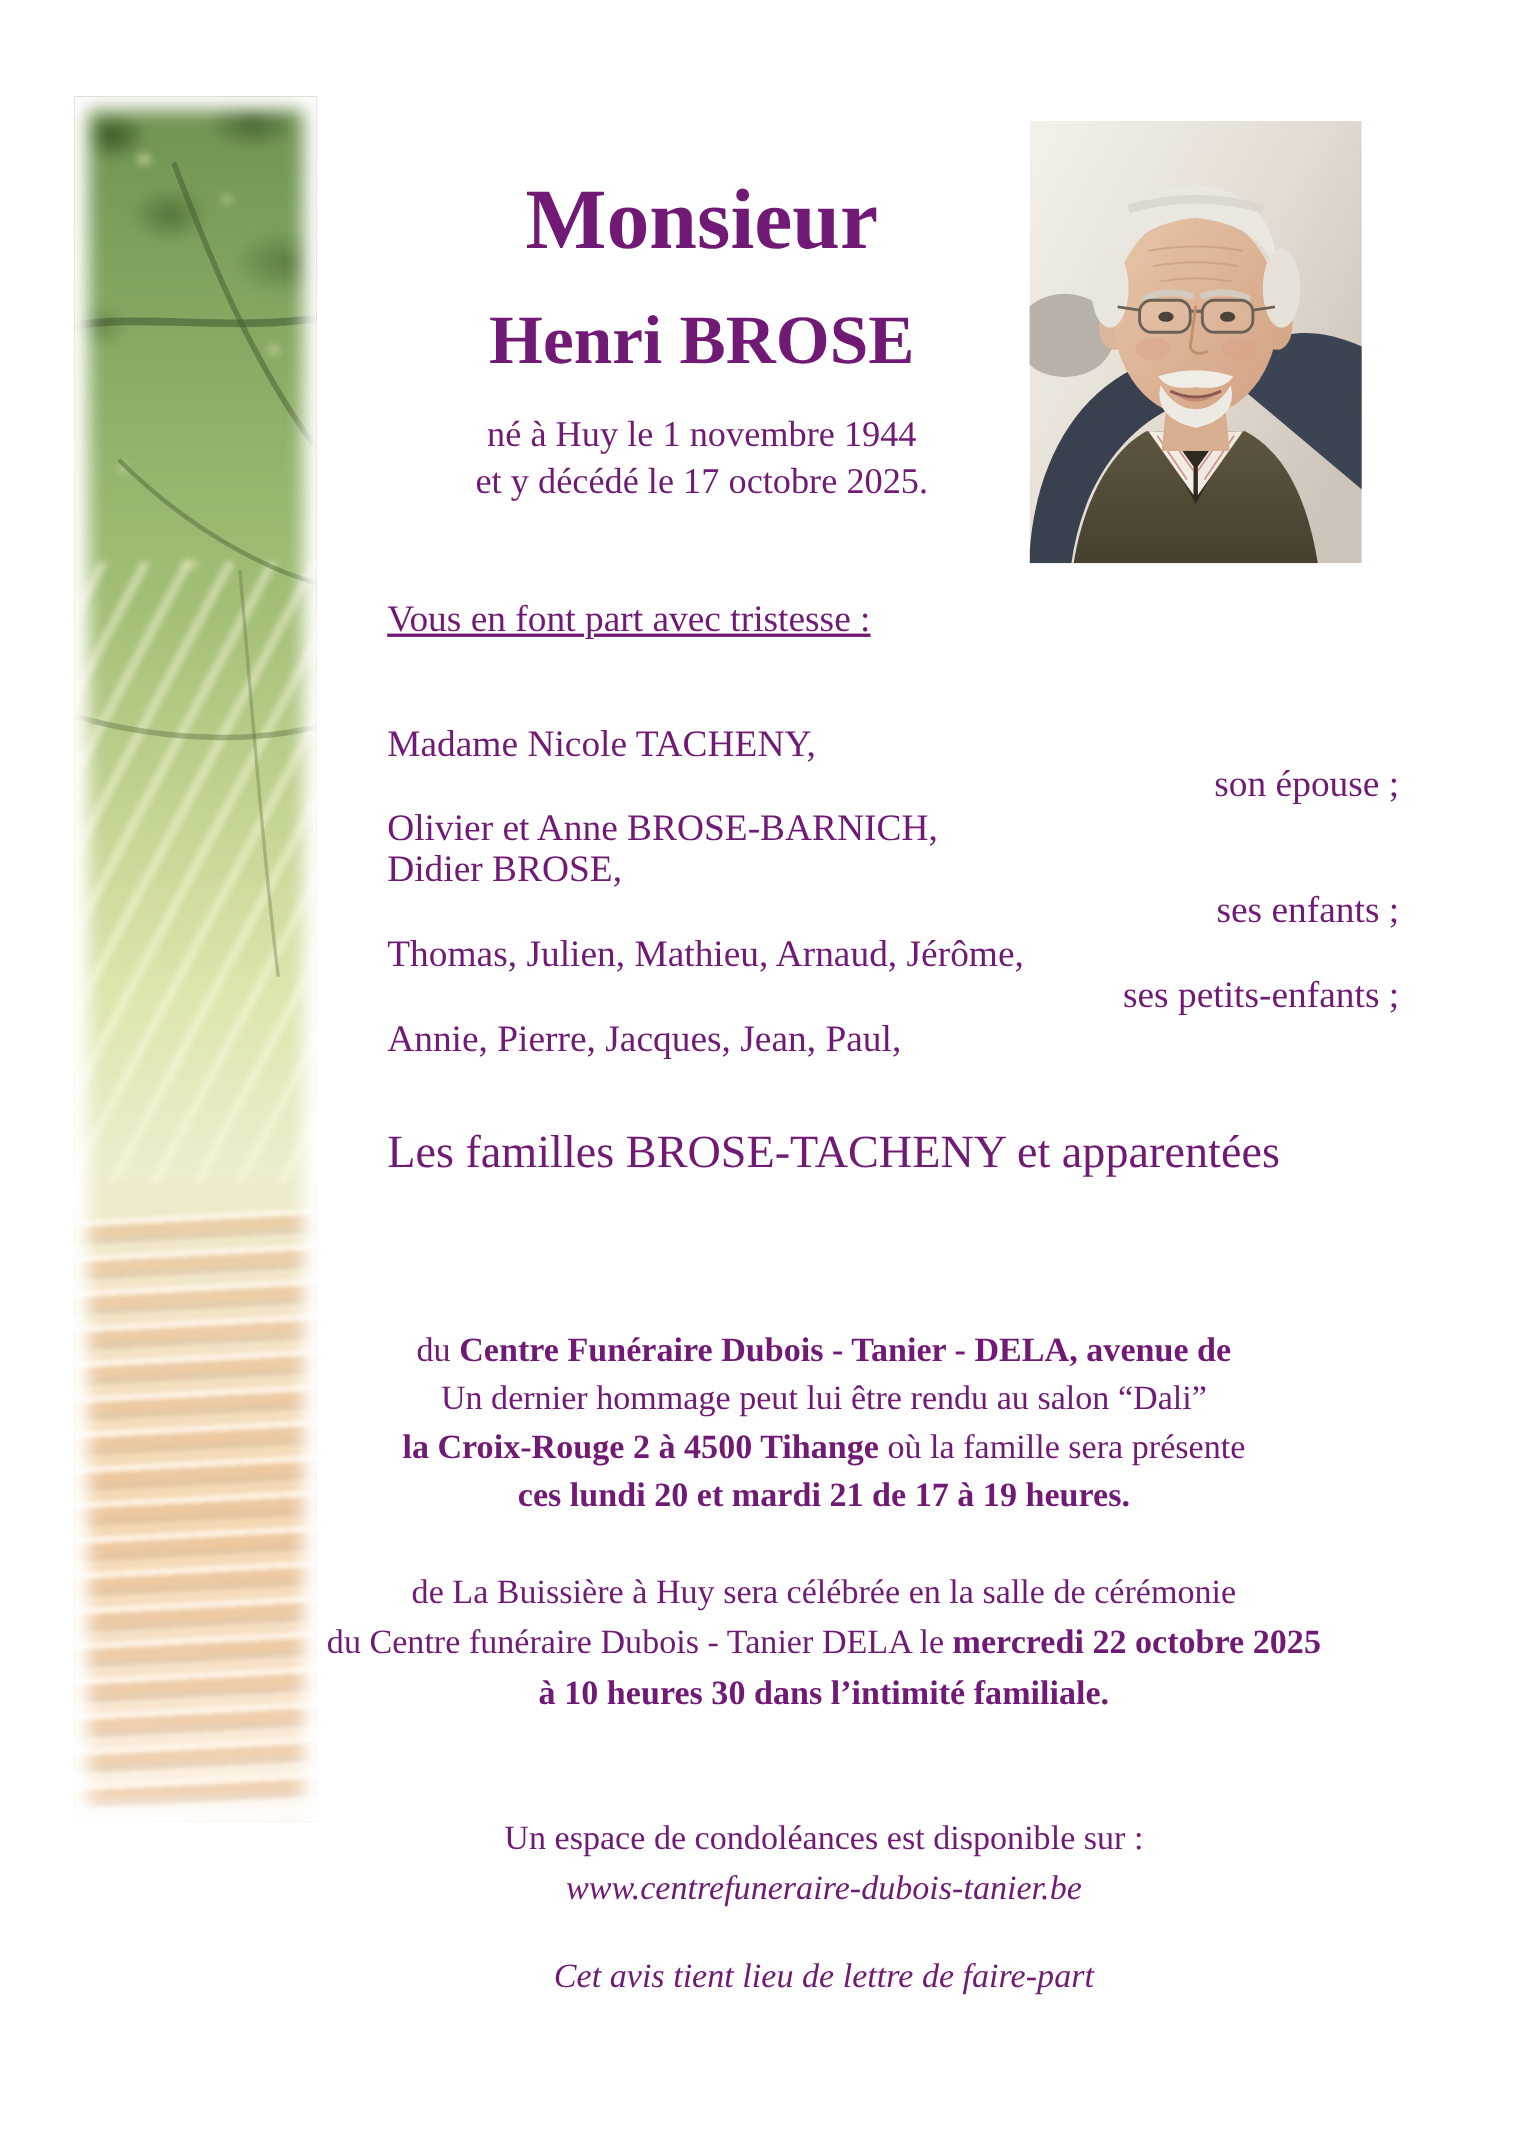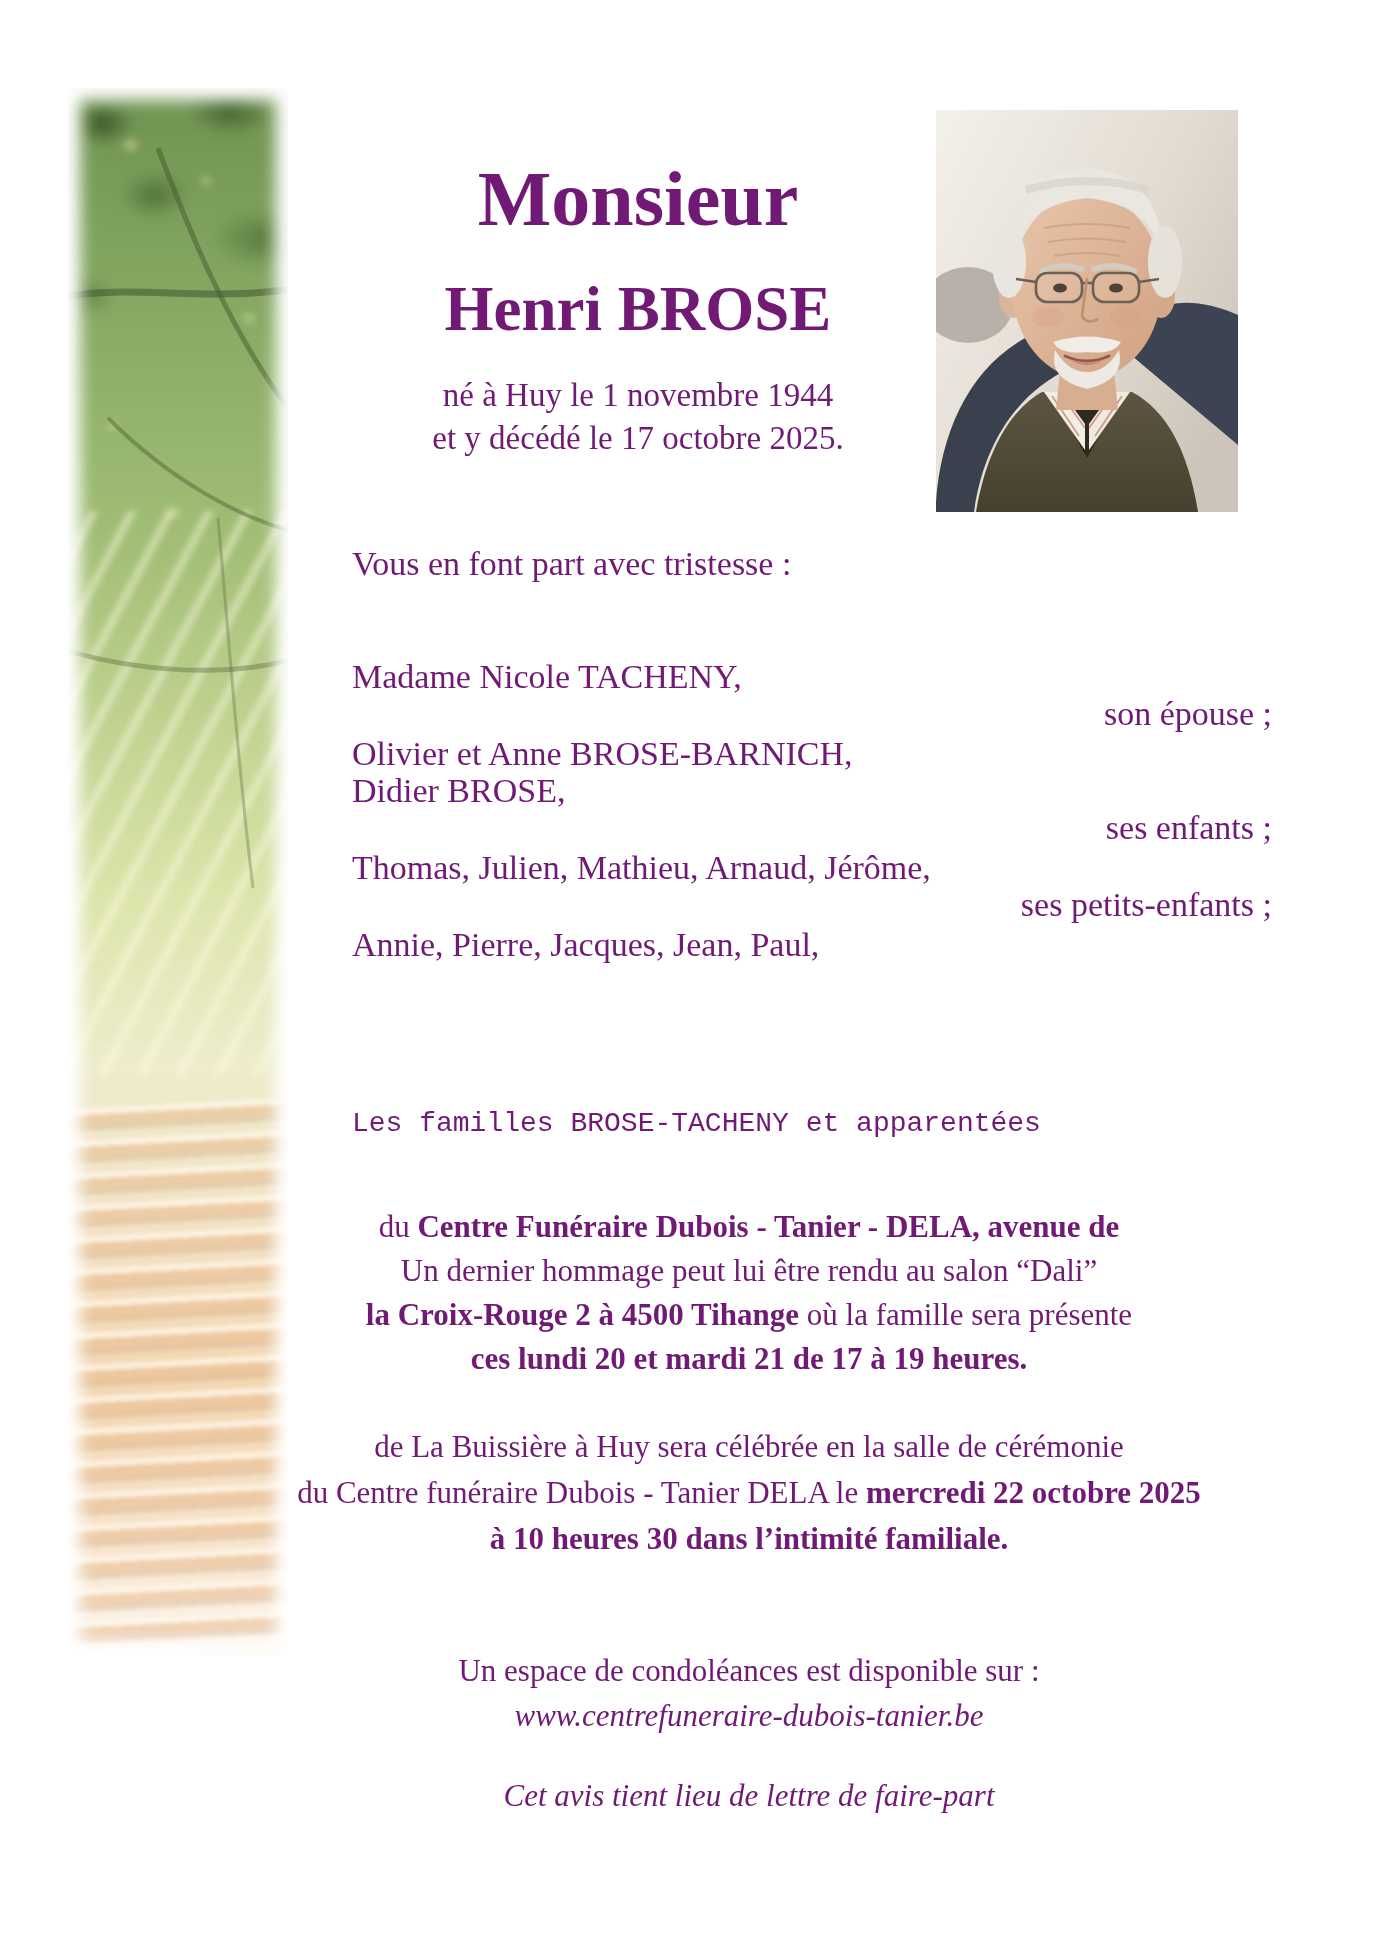--- a/index.html
+++ b/index.html
@@ -66,27 +66,27 @@
   .portrait svg{display:block;}
 
   
   .title-block{
     position:absolute;left:288px;top:158px;width:700px;text-align:center;
   }
   .salutation{font-size:78px;font-weight:bold;line-height:1.05;}
   .deceased-name{font-size:63px;font-weight:bold;line-height:1.05;margin-top:36px;}
   .dates{margin-top:32px;font-size:33px;line-height:1.30;text-align:center;}
 
-  .intro{position:absolute;left:352px;top:545px;font-size:34px;}
+  .intro{position:absolute;left:352px;top:545px;font-size:34px;text-decoration:underline;}
 
   .family{position:absolute;left:352px;top:658px;width:920px;font-size:34px;line-height:37px;}
   .family .group{margin-bottom:3px;}
   .family .relation{text-align:right;}
 
-  .families-line{position:absolute;left:352px;top:1108px;font-size:28px;font-family:Liberation Mono, monospace;}
+  .families-line{position:absolute;left:352px;top:1024px;font-size:42px;}
 
   .cpar{position:absolute;left:289px;width:920px;text-align:center;font-size:31px;}
   .tribute{top:1205px;line-height:44px;}
   .ceremony{top:1424px;line-height:46px;}
   .condolences{top:1648px;line-height:45px;}
   .footer-note{top:1778px;font-style:italic;}
   .b{font-weight:bold;}
   .i{font-style:italic;}
 </style>
 </head>

